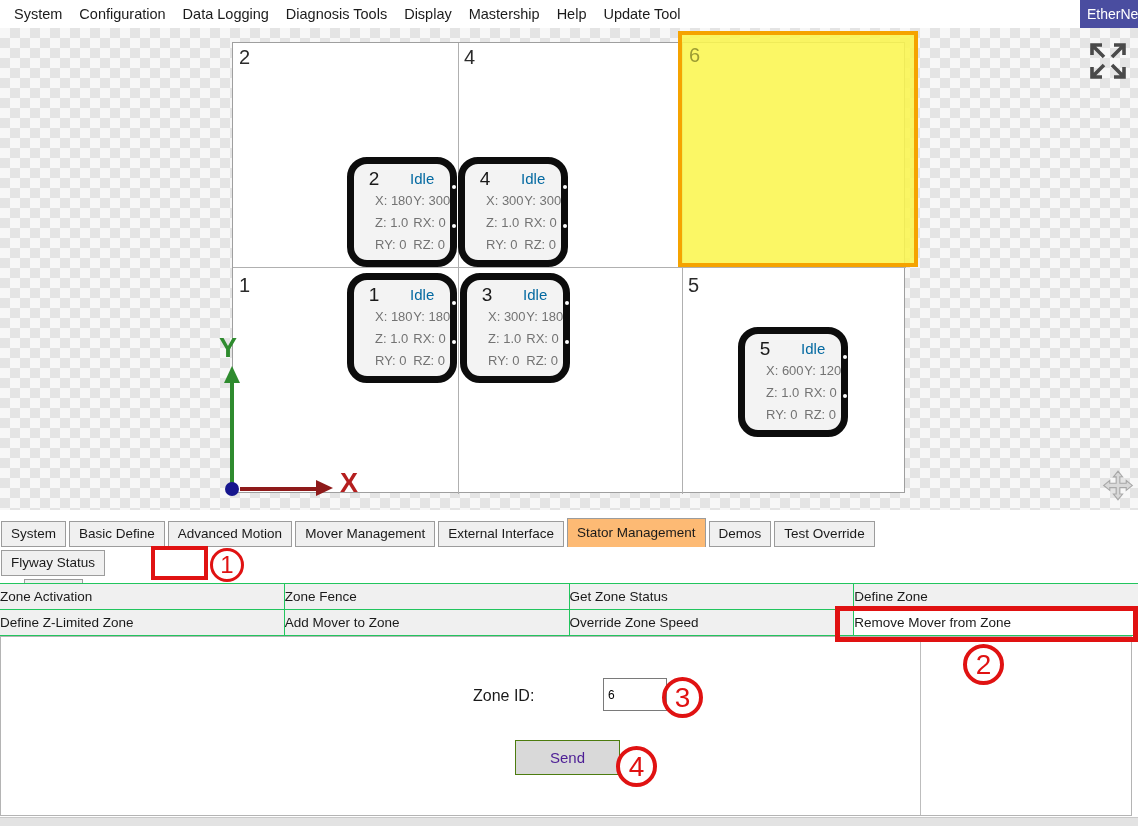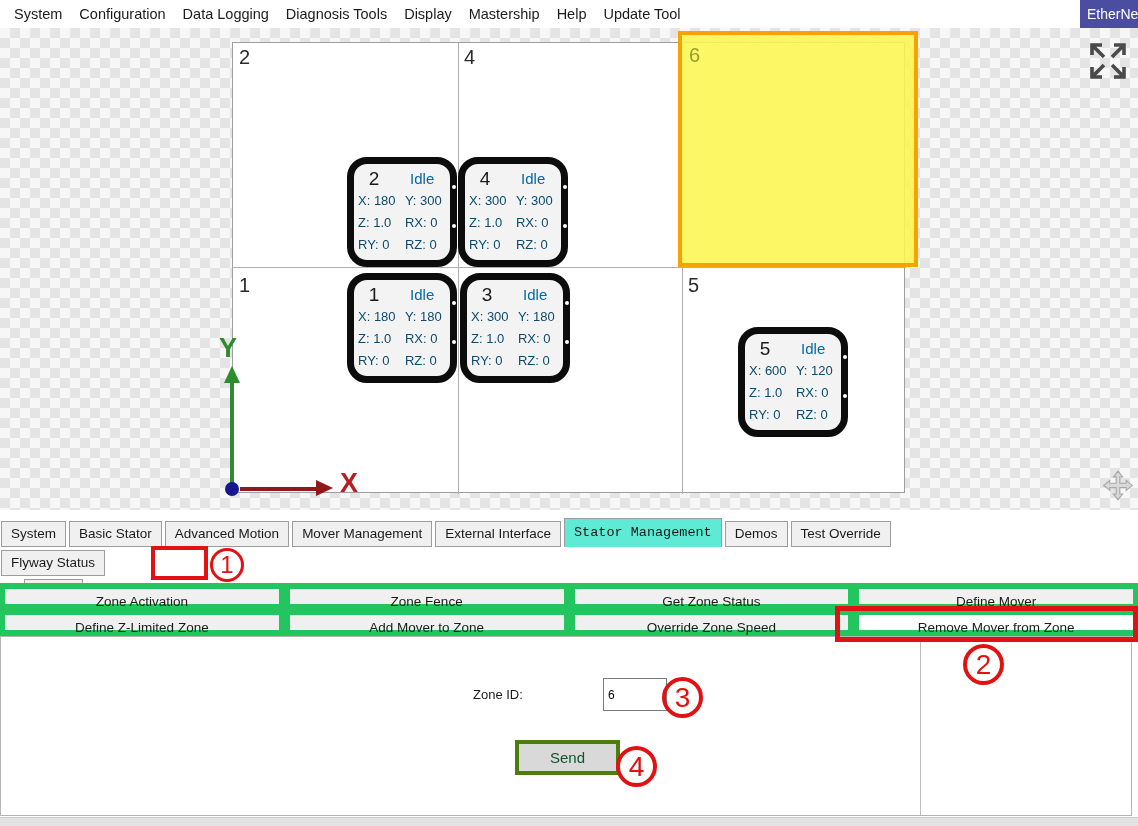--- a/index.html
+++ b/index.html
@@ -50,21 +50,21 @@
   
   .mover {
     position:absolute; width:110px; height:110px;
     border:7px solid #0c0c0c; border-radius:20px; background:#f3f3f3;
   }
   .mover-head { display:grid; grid-template-columns:42% 58%; padding-top:3px; }
   .mover-id { font-size:19px; line-height:23px; text-align:center; color:#1a1a1a; }
   .mover-status { font-size:15px; line-height:23px; text-align:center; color:#0369a1; }
   .mover-grid {
     display:grid; grid-template-columns:51% 49%;
-    font-size:13px; line-height:22px; padding-left:4px; color:#0c4a6e;
+    font-size:13px; line-height:22px; padding-left:21px; color:#737373;
     white-space:nowrap;
   }
   .mover .dot { position:absolute; width:4px; height:4px; border-radius:50%; background:#fff; right:-6px; }
   .mover .dot-a { top:22%; } .mover .dot-b { top:62%; }
   .m2 { left:347px; top:129px; } .m4 { left:458px; top:129px; }
   .m1 { left:347px; top:245px; } .m3 { left:460px; top:245px; }
   .m5 { left:738px; top:299px; }
 
   
   .axis-y-line { left:230px; top:352px; width:4px; height:106px; background:#2e8b2e; }
@@ -81,51 +81,51 @@
 
   .expand-icon { left:1085px; top:10px; width:46px; height:46px; cursor:pointer; }
   .move-icon { left:1102px; top:442px; width:32px; height:32px; opacity:.85; cursor:pointer; }
 
   
   .tabbar { position:absolute; left:1px; top:518px; display:flex; gap:3px; align-items:flex-end; }
   .tab {
     height:26px; line-height:24px; padding:0 9px; font-size:13.5px;
     background:#f0f0f0; border:1px solid #9c9c9c; white-space:nowrap; cursor:pointer;
   }
-  .tab.active { background:#5eead4; height:29px; line-height:27px; border-bottom:none;font-family:Liberation Mono, monospace; }
+  .tab.active { background:#fdba74; height:29px; line-height:27px; border-bottom:none; }
 
   .subtabbar { position:absolute; left:1px; top:550px; display:flex; gap:3px; align-items:center;flex-direction:column; }
 
   
   .zone-grid {
     position:absolute; left:0; top:584px; width:1139px;
     display:grid; grid-template-columns:repeat(4,1fr);
   }
   .zone-cell {
-    height:27px; line-height:25px; text-align:center; font-size:13.5px;
-    background:#f0f0f0; border:6px solid #22c55e; margin-left:-1px; margin-top:-1px;
+    height:27px; line-height:25px; text-align:left; font-size:13.5px;
+    background:#f0f0f0; border:1px solid #22c55e; margin-left:-1px; margin-top:-1px;
     white-space:nowrap; cursor:pointer;
   }
   .zone-cell.active { background:#ffffff; }
 
   
   .content-panel {
     position:absolute; left:0; top:636px; width:1132px; height:180px;
     background:#ffffff; border:1px solid #b4b4b4;
   }
   .content-vline { position:absolute; left:920px; top:637px; width:1px; height:178px; background:#bdbdbd; }
-  .zoneid-label { position:absolute; left:473px; top:687px; font-size:13px; color:#1a1a1a; }
+  .zoneid-label { position:absolute; left:473px; top:687px; font-size:16px; color:#1a1a1a; }
   .zoneid-input {
     position:absolute; left:603px; top:678px; width:64px; height:33px;
     border:1px solid #7a7a7a; font-size:12px; padding:2px 4px;
     font-family:"Liberation Sans","DejaVu Sans",sans-serif; vertical-align:top;
   }
   .send-btn {
     position:absolute; left:515px; top:740px; width:105px; height:35px;
-    background:#d9d9d9; border:4px solid #4d7c0f; font-size:15px; color:#14532d;
+    background:#d9d9d9; border:1px solid #4d7c0f; font-size:15px; color:#4c1d95;
     font-family:"Liberation Sans","DejaVu Sans",sans-serif; cursor:pointer;
   }
   .bottom-strip { position:absolute; left:0; top:817px; width:1138px; height:9px;
                   background:#e3e3e3; border-top:1px solid #c9c9c9; }
 
   
   .ann-box { position:absolute; border:4px solid #e01212; background:transparent; pointer-events:none; }
   .ann-box-1 { left:151px; top:546px; width:57px; height:34px; }
   .ann-box-2 { left:835px; top:606px; width:303px; height:36px; border-width:5px; }
   .ann-circle {
@@ -273,40 +273,40 @@
   </div>
   <div class="abs move-icon">
     <svg width="32" height="32" viewBox="0 0 28 28">
       <path d="M14 1 L18 6 H15.6 V11.6 H21.2 V9.2 L26.5 13.5 L21.2 17.8 V15.4 H15.6 V21 H18 L14 26 L10 21 H12.4 V15.4 H6.8 V17.8 L1.5 13.5 L6.8 9.2 V11.6 H12.4 V6 H10 Z" fill="#d6d6d6" stroke="#9d9d9d" stroke-width="1"></path>
     </svg>
   </div>
 </div>
 
 <div class="tabbar">
   <div class="tab">System</div>
-  <div class="tab">Basic Stator</div>
+  <div class="tab">Basic Define</div>
   <div class="tab">Advanced Motion</div>
   <div class="tab">Mover Management</div>
   <div class="tab">External Interface</div>
   <div class="tab active">Stator Management</div>
   <div class="tab">Demos</div>
   <div class="tab">Test Override</div>
 </div>
 
 <div class="subtabbar">
   <div class="tab">Flyway Status</div>
   <div class="tab">Sector</div>
   <div class="tab active">Zone</div>
 </div>
 
 <div class="zone-grid">
   <div class="zone-cell">Zone Activation</div>
   <div class="zone-cell">Zone Fence</div>
   <div class="zone-cell">Get Zone Status</div>
-  <div class="zone-cell">Define Mover</div>
+  <div class="zone-cell">Define Zone</div>
   <div class="zone-cell">Define Z-Limited Zone</div>
   <div class="zone-cell">Add Mover to Zone</div>
   <div class="zone-cell">Override Zone Speed</div>
   <div class="zone-cell active">Remove Mover from Zone</div>
 </div>
 
 <div class="content-panel"></div>
 <div class="content-vline"></div>
 <span class="zoneid-label">Zone ID:</span>
 <input class="zoneid-input" type="text" value="6" style="">

